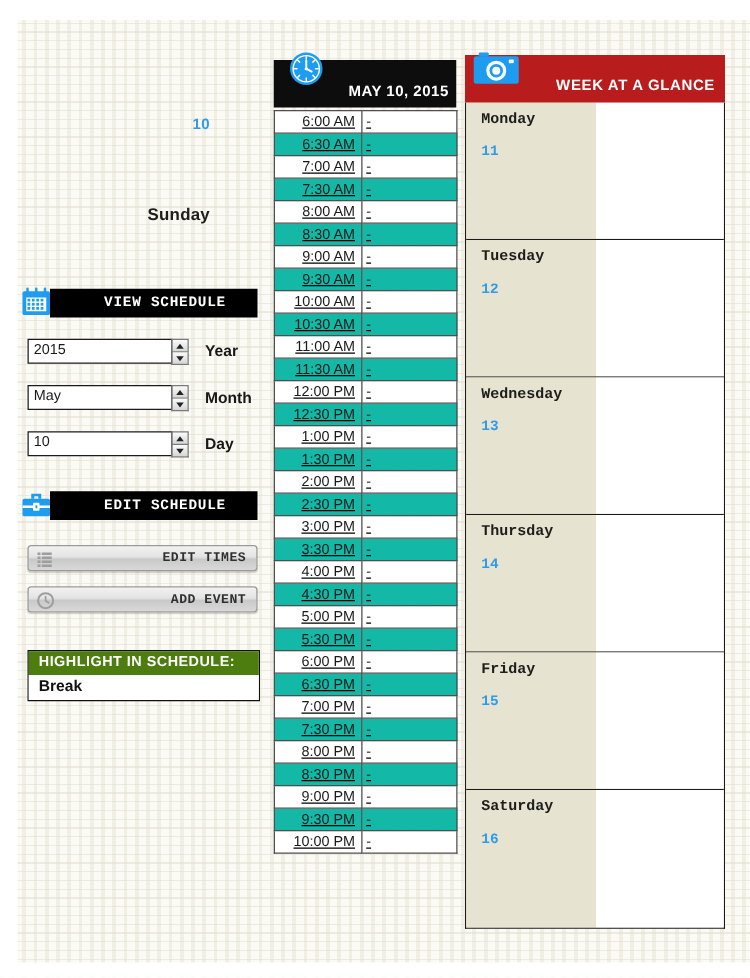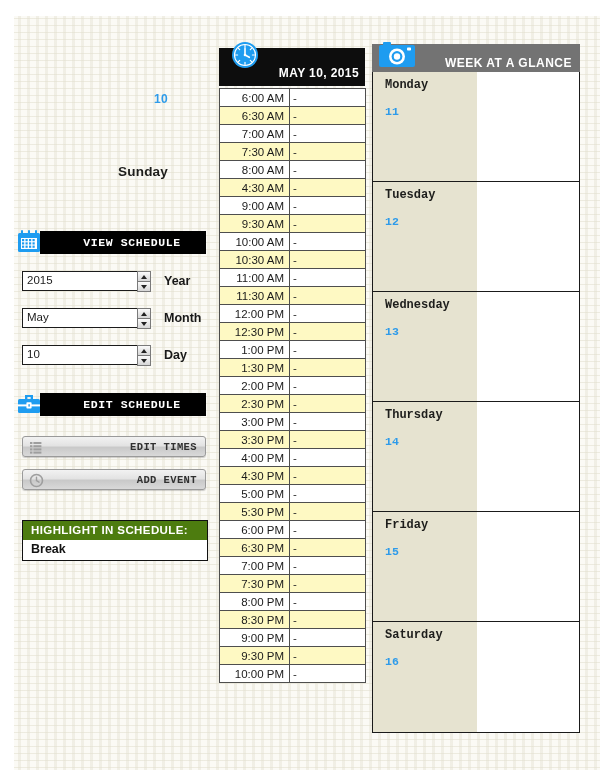--- a/index.html
+++ b/index.html
@@ -229,20 +229,21 @@
   #clock-icon-wrap {
     position: absolute;
     left: 9px; top: -10px;
     width: 34px; height: 34px;
   }
   #time-table {
     border-collapse: collapse;
     width: 146px;
     table-layout: fixed;
     margin-top: 2px;
+    text-decoration: underline;
   }
   #time-table td {
     border: 1px solid #4e4e4e;
     height: 18px;
     font-size: 11.5px;
     color: #1a1a1a;
     padding: 0 3px;
     box-sizing: border-box;
     line-height: 16px;
   }
@@ -250,33 +251,33 @@
     width: 70px;
     text-align: right;
     padding-right: 5px;
   }
   #time-table td.t-val {
     width: 76px;
     text-align: left;
     color: #2b2b2b;
   }
   #time-table tr.odd td { background: #ffffff; }
-  #time-table tr.even td { background: #fef9c3; }
+  #time-table tr.even td { background: #14b8a6; }
 
   
   #week-panel {
     position: absolute;
     left: 372px;
     top: 44px;
     width: 208px;
   }
   #week-head {
     position: relative;
-    height: 28px;
-    background: #737373;
+    height: 38px;
+    background: #b91c1c;
     display: flex;
     align-items: center;
     justify-content: flex-end;
   }
   #week-head .head-text {
     color: #ffffff;
     font-size: 12px;
     font-weight: bold;
     letter-spacing: 0.5px;
     padding-right: 8px;
@@ -502,21 +503,21 @@
         </tr>
         <tr class="even">
           <td class="t-label">7:30 AM</td>
           <td class="t-val">-</td>
         </tr>
         <tr class="odd">
           <td class="t-label">8:00 AM</td>
           <td class="t-val">-</td>
         </tr>
         <tr class="even">
-          <td class="t-label">4:30 AM</td>
+          <td class="t-label">8:30 AM</td>
           <td class="t-val">-</td>
         </tr>
         <tr class="odd">
           <td class="t-label">9:00 AM</td>
           <td class="t-val">-</td>
         </tr>
         <tr class="even">
           <td class="t-label">9:30 AM</td>
           <td class="t-val">-</td>
         </tr>

